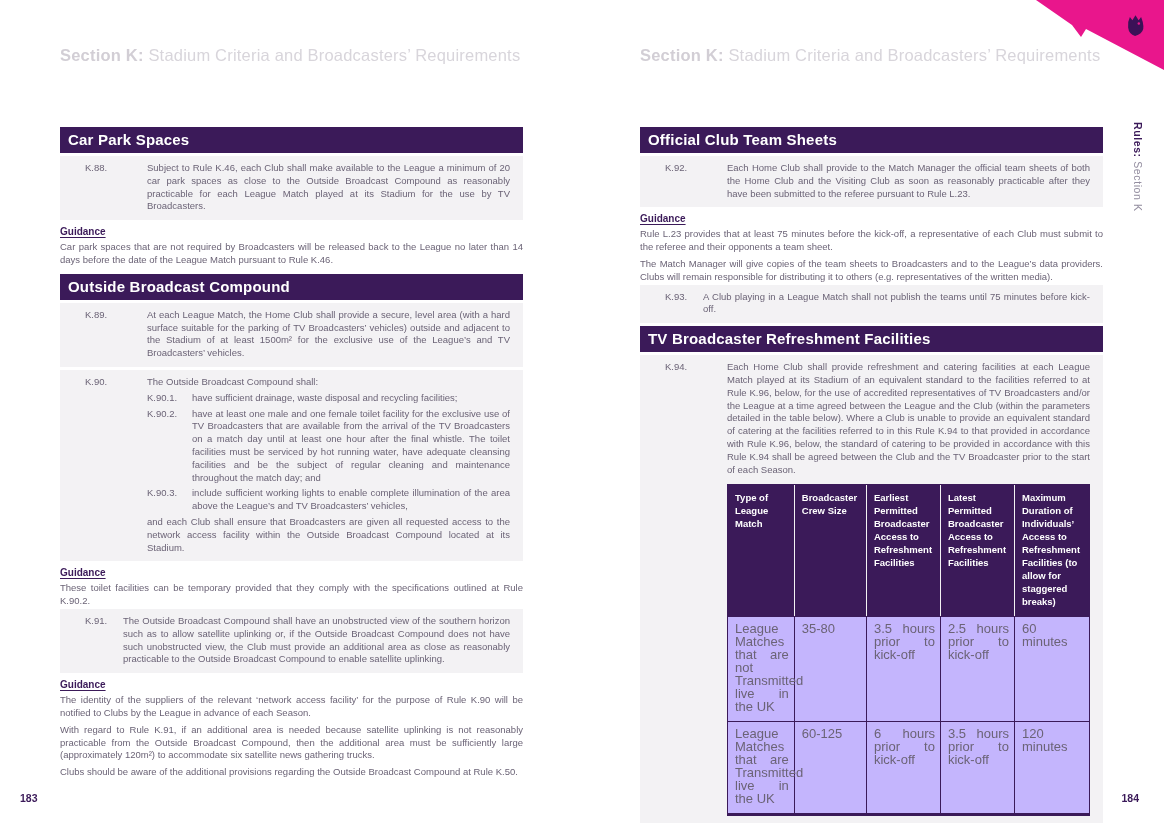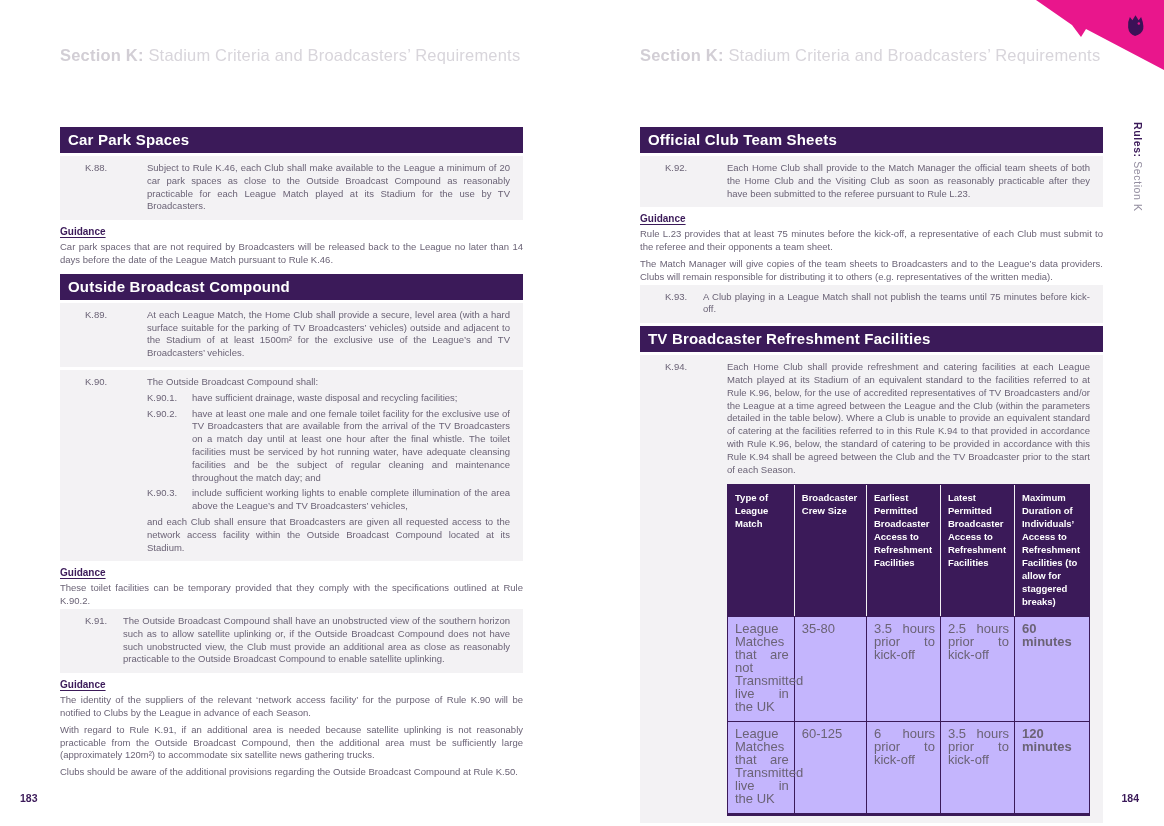--- a/index.html
+++ b/index.html
@@ -57,21 +57,21 @@
     background:#3b1a59; color:#ffffff; font-weight:bold;
     font-size:9.5px; line-height:13px; text-align:left; vertical-align:top;
     padding:6px 6px 8px 7px; border-right:1.5px solid #f3f2f4;
   }
   table.ktable th:last-child { border-right:none; }
   table.ktable td {
     background:#c4b5fd; color:#6b6376; font-size:13px; line-height:13px;
     vertical-align:top; padding:5px 5px 8px 7px;
     border-right:1.5px solid #3b1a59; border-top:1.5px solid #3b1a59;
   }
-  table.ktable td:last-child { border-right:none;font-weight:bold; }
+  table.ktable td:last-child { border-right:none; }
   table.ktable col.c1 { width:18.5%; }
   table.ktable col.c2 { width:20%; }
   table.ktable col.c3 { width:20.5%; }
   table.ktable col.c4 { width:20.5%; }
   table.ktable col.c5 { width:20.5%; }
 
   .page-num {
     position:absolute; bottom:22px; font-size:10.5px; font-weight:bold;
     color:#3b1a59;
   }

